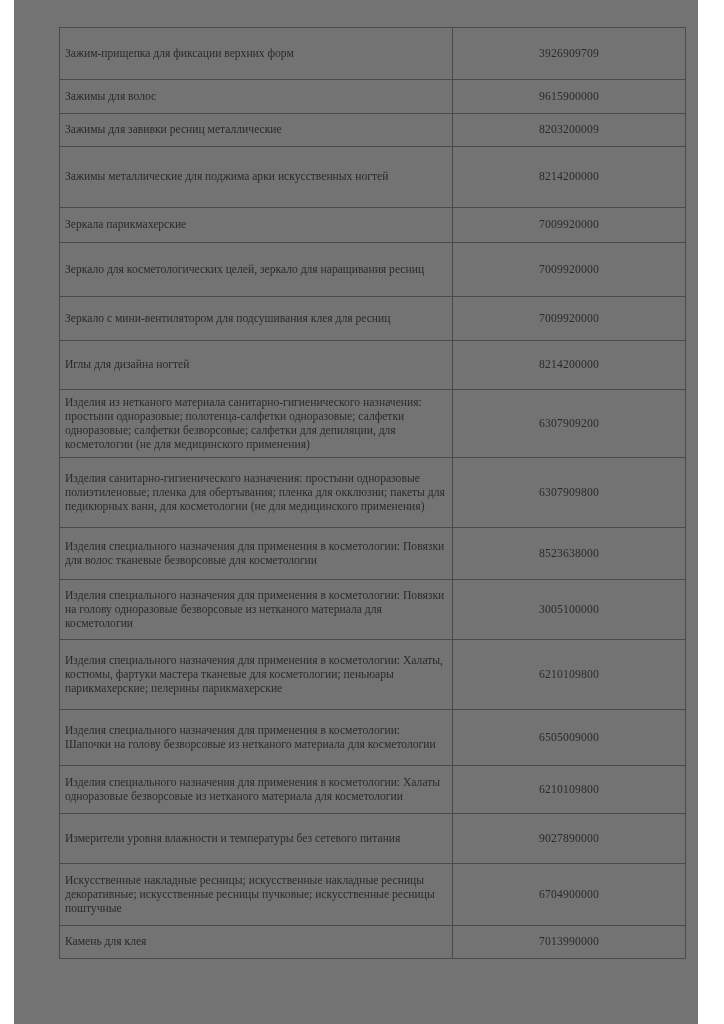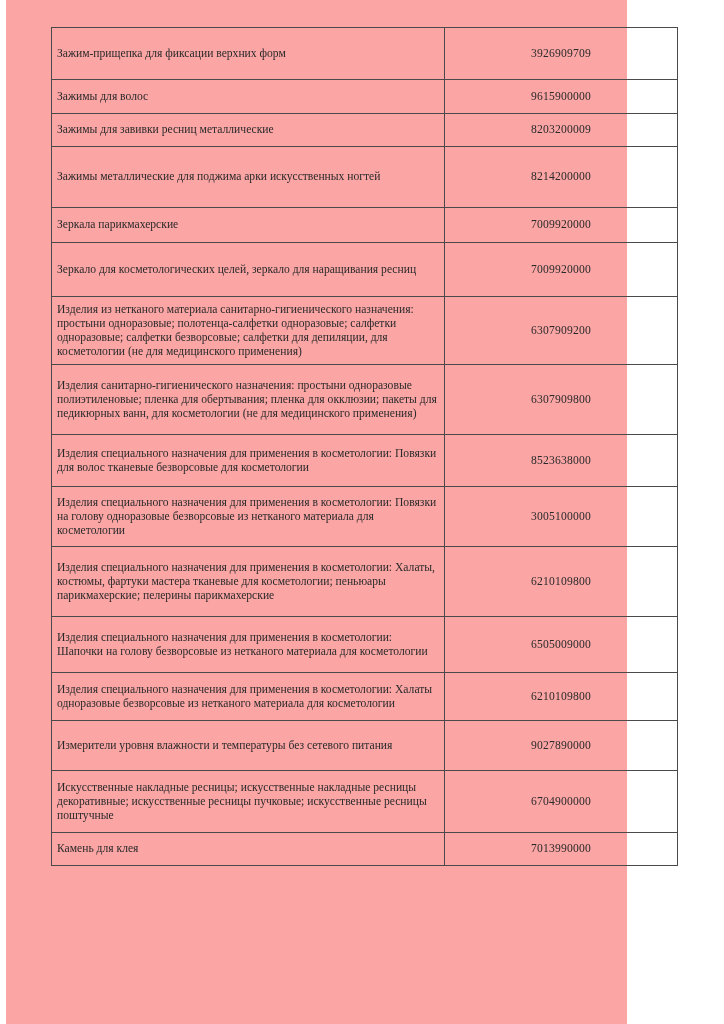--- a/index.html
+++ b/index.html
@@ -10,23 +10,23 @@
     body {
       width: 724px;
       height: 1024px;
       position: relative;
       overflow: hidden;
       font-family: "Liberation Serif", "DejaVu Serif", serif;
       color: #2a2a2a;
     }
     .page {
       position: absolute;
-      left: 6px; top: 0;
-      width: 621px; height: 1024px;
-      background: #fca5a5;
+      left: 14px; top: 0;
+      width: 684px; height: 1024px;
+      background: #737373;
     }
     table.codes {
       position: absolute;
       left: 45px;
       top: 27px;
       width: 626px;
       border-collapse: collapse;
       table-layout: fixed;
     }
     table.codes td {
@@ -71,20 +71,28 @@
           <td class="code">8214200000</td>
         </tr>
         <tr style="height: 35px;">
           <td class="name">Зеркала парикмахерские</td>
           <td class="code">7009920000</td>
         </tr>
         <tr style="height: 54px;">
           <td class="name">Зеркало для косметологических целей, зеркало для наращивания ресниц</td>
           <td class="code">7009920000</td>
         </tr>
+        <tr style="height: 44px;">
+          <td class="name">Зеркало с мини-вентилятором для подсушивания клея для ресниц</td>
+          <td class="code">7009920000</td>
+        </tr>
+        <tr style="height: 49px;">
+          <td class="name">Иглы для дизайна ногтей</td>
+          <td class="code">8214200000</td>
+        </tr>
         <tr style="height: 68px; margin-top: 32px;">
           <td class="name">Изделия из нетканого материала санитарно-гигиенического назначения: простыни одноразовые; полотенца-салфетки одноразовые; салфетки одноразовые; салфетки безворсовые; салфетки для депиляции, для косметологии (не для медицинского применения)</td>
           <td class="code">6307909200</td>
         </tr>
         <tr style="height: 70px;">
           <td class="name">Изделия санитарно-гигиенического назначения: простыни одноразовые полиэтиленовые; пленка для обертывания; пленка для окклюзии; пакеты для педикюрных ванн, для косметологии (не для медицинского применения)</td>
           <td class="code">6307909800</td>
         </tr>
         <tr style="height: 52px;">
           <td class="name">Изделия специального назначения для применения в  косметологии: Повязки для волос тканевые безворсовые для косметологии</td>

